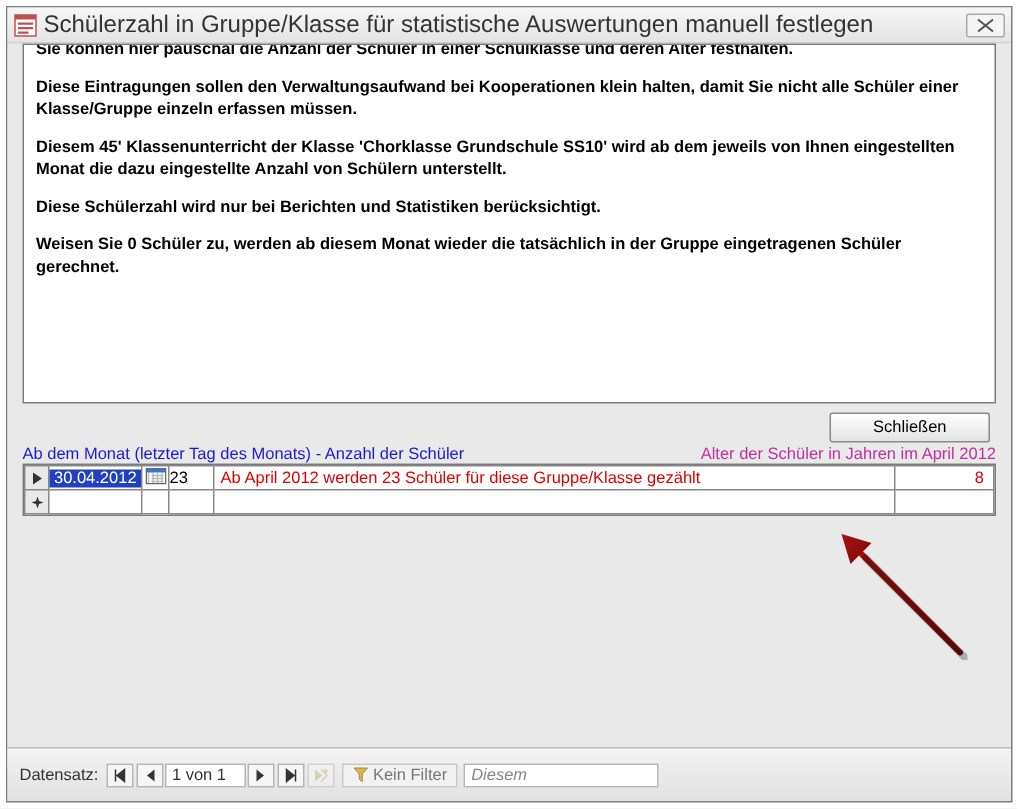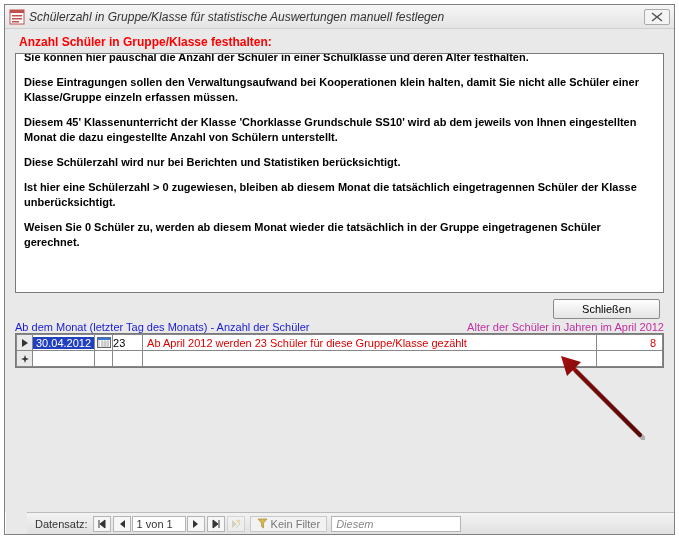--- a/index.html
+++ b/index.html
@@ -17,21 +17,21 @@
     position:absolute; left:4px; top:4px; width:671px; height:531px;
     border:1px solid #808080; background:#e9e9e9;
     box-shadow: 1px 1px 0 #fff inset;
   }
   .titlebar {
     height:24px; background:linear-gradient(#f6f6f6,#e4e4e4);
     border-bottom:1px solid #cfcfcf;
     display:flex; align-items:center; padding:0 4px;
   }
   .titlebar .ticon { width:16px; height:16px; margin-right:4px; }
-  .titlebar .ttext { flex:1; color:#333; font-size:12px; white-space:nowrap; overflow:hidden;font-style:italic; }
+  .titlebar .ttext { flex:1; color:#333; font-size:16px; white-space:nowrap; overflow:hidden; }
   .titlebar .winbtn { width:26px; height:16px; border:1px solid #aaa; background:#f4f4f4;
     display:flex; align-items:center; justify-content:center; margin-left:2px; border-radius:2px;}
   .titlebar .winbtn svg { display:block; }
   
   .client { position:absolute; left:0; top:24px; right:0; bottom:22px; background:#e9e9e9; }
   .redcap { color:#f00; font-weight:bold; font-size:12px; padding:6px 10px 4px 14px;}
   .whitebox {
     margin:0 10px; padding:6px 8px;
     background:#fff; border:1px solid #7a7a7a;
     font-size:11px; line-height:15px; font-weight:bold; color:#000;
@@ -57,26 +57,25 @@
   .cell-date { width:62px; }
   .cell-date .val { background:#2040c0; color:#fff; padding:0 3px; display:inline-block; width:100%; }
   .cell-calicon { width:18px; text-align:center; background:#fff; }
   .cell-count { width:30px; text-align:left; padding-right:3px !important; color:#000;}
   .cell-msg { color:#d00; padding-left:4px !important; }
   .cell-age { width:66px; text-align:right; padding-right:6px !important; color:#d00;}
   
   .arrow { position:absolute; pointer-events:none; }
   
   .navbar {
-    position:absolute; left:0; right:0; bottom:0; height:22px;
+    position:absolute; left:0; right:0; bottom:0; height:36px;
     background:linear-gradient(#f3f3f3,#e1e1e1);
     border-top:1px solid #bcbcbc;
     display:flex; align-items:center; font-size:11px; color:#333;
     padding:0 4px;
-    margin-left:22px;
   }
   .navbar .lbl { padding:0 4px; }
   .nav-b { width:18px; height:16px; border:1px solid #b5b5b5; background:#f6f6f6;
     display:inline-flex; align-items:center; justify-content:center; margin:0 1px;}
   .nav-b.disabled { opacity:.45; }
   .rec-box { width:54px; height:16px; border:1px solid #b5b5b5; background:#fff; display:inline-flex; align-items:center; padding:0 4px;}
   .filter-pill { display:inline-flex; align-items:center; height:16px; padding:0 6px; border:1px solid #c9c9c9; background:#f2f2f2; margin:0 4px; color:#777;}
   .filter-pill svg { margin-right:3px; }
   .search-box { width:130px; height:16px; border:1px solid #b5b5b5; background:#fff; display:inline-flex; align-items:center; padding:0 4px; color:#888; font-style:italic;}
 </style>
@@ -96,28 +95,26 @@
     </span>
     <span class="ttext">Schülerzahl in Gruppe/Klasse für statistische Auswertungen manuell festlegen</span>
     <span class="winbtn">
       <svg width="12" height="10" viewBox="0 0 12 10">
         <path d="M1 1 L6 5 L11 1 M1 9 L6 5 L11 9" stroke="#555" stroke-width="1.4" fill="none"></path>
       </svg>
     </span>
   </div>
 
   <div class="client">
-    <div class="redcap">Anzahl Schüler in Gruppe/Klasse festhalten:</div>
 
     <div class="whitebox">
       <p style="margin-top:-10px">Sie können hier pauschal die Anzahl der Schüler in einer Schulklasse und deren Alter festhalten.</p>
       <p>Diese Eintragungen sollen den Verwaltungsaufwand bei Kooperationen klein halten, damit Sie nicht alle Schüler einer Klasse/Gruppe einzeln erfassen müssen.</p>
       <p>Diesem 45' Klassenunterricht der Klasse 'Chorklasse Grundschule SS10' wird ab dem jeweils von Ihnen eingestellten Monat die dazu eingestellte Anzahl von Schülern unterstellt.</p>
       <p>Diese Schülerzahl wird nur bei Berichten und Statistiken berücksichtigt.</p>
-      <p>Ist hier eine Schülerzahl &gt; 0 zugewiesen, bleiben ab diesem Monat die tatsächlich eingetragennen Schüler der Klasse unberücksichtigt.</p>
       <p>Weisen Sie 0 Schüler zu, werden ab diesem Monat wieder die tatsächlich in der Gruppe eingetragenen Schüler gerechnet.</p>
     </div>
 
     <div class="closebtn-row">
       <span class="btn">Schließen</span>
     </div>
 
     <div class="colhdr">
       <span class="l">Ab dem Monat (letzter Tag des Monats) - Anzahl der Schüler</span>
       <span class="sp"></span>

